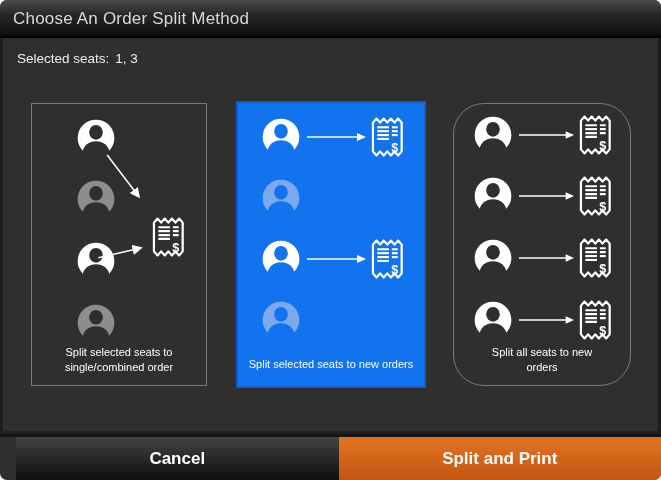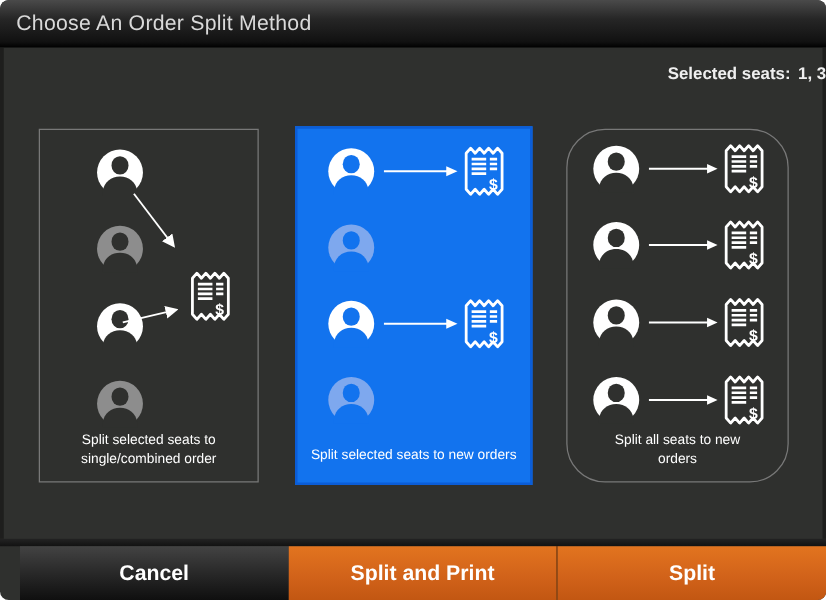--- a/index.html
+++ b/index.html
@@ -13,22 +13,22 @@
     flex:0 0 38px;height:38px;display:flex;align-items:center;padding-left:13px;
     background:linear-gradient(#4a4a4a,#262626 40%,#111 88%,#000);
     color:#d9d9d9;font-size:17px;letter-spacing:.2px;
   }
   
   .content{
     flex:1 1 auto;position:relative;
     box-shadow:inset 3px 0 0 #1e1e1d, inset -3px 0 0 #1e1e1d;
   }
   .seats-line{
-    position:absolute;top:13px;left:17px;right:0;text-align:right;
-    color:#efefef;font-size:13.5px;font-weight:bold;
+    position:absolute;top:13px;left:17px;right:0;text-align:left;
+    color:#efefef;font-size:13.5px;
   }
   .seats-line .val{margin-left:6px;}
   
   .panel{position:absolute;box-sizing:border-box;cursor:pointer;}
   .panel.plain{border:1px solid #787878;background:transparent;--ko:var(--dialog-bg,#2f302e);}
   .panel.selected{
     background:var(--accent-blue,#1273ee);
     border:2px solid var(--accent-blue-border,#0b5dd7);
     --ko:var(--accent-blue,#1273ee);
   }
@@ -265,16 +265,15 @@
       </div>
     </div>
 
   </div>
 
   <div class="footer-shadow"></div>
 
   <div class="footer">
     <button class="btn btn-cancel">Cancel</button>
     <button class="btn btn-orange">Split and Print</button>
-    <button class="btn btn-orange btn-split">Split</button>
   </div>
 
 </div>
 
 </body></html>

